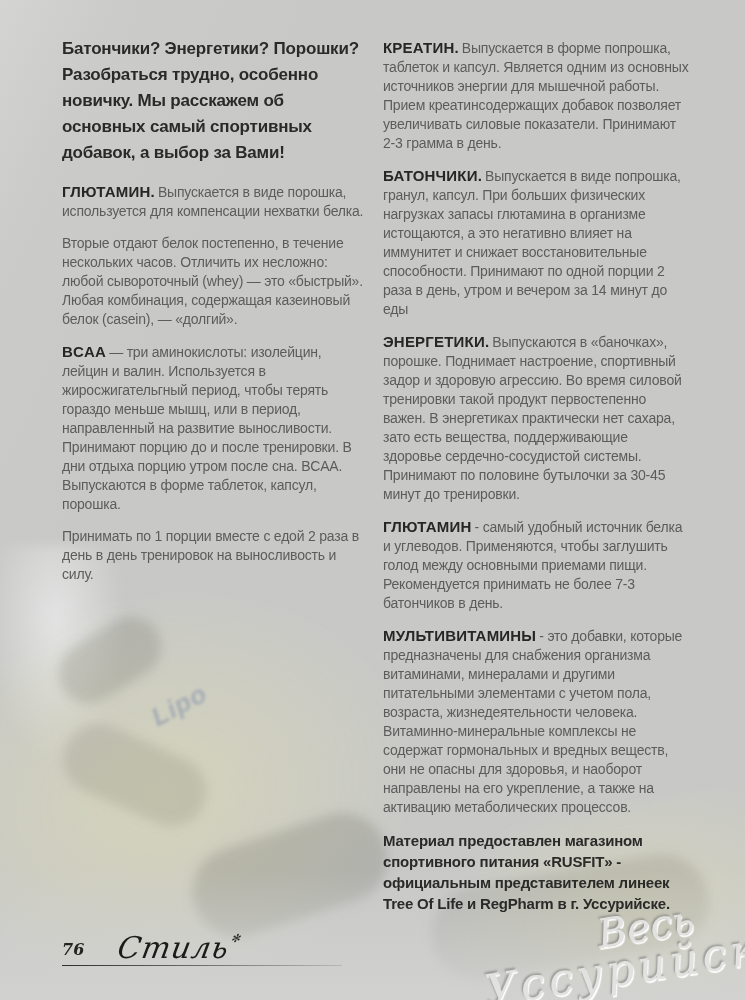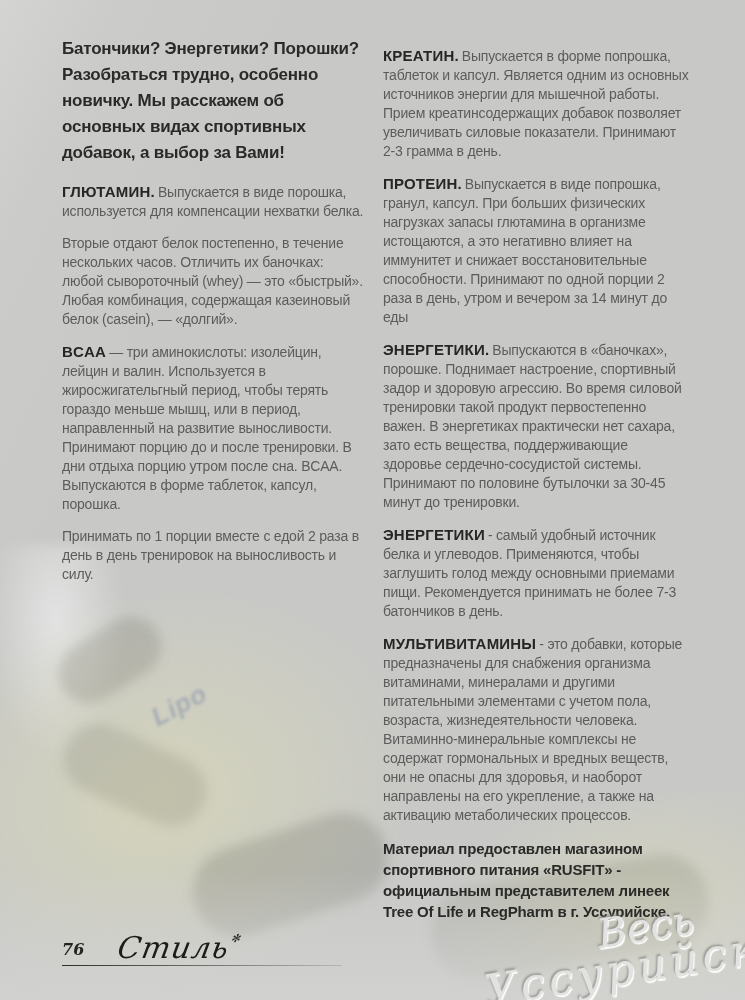--- a/index.html
+++ b/index.html
@@ -31,21 +31,21 @@
     color:rgba(88,108,158,.35);filter:blur(1.5px);}
   .bottom-fade{position:absolute;left:0;right:0;bottom:0;height:130px;
     background:linear-gradient(to bottom, rgba(207,208,206,0), rgba(211,212,210,.85));}
   
   .col{position:absolute;z-index:2;}
   .col-left{left:62px;top:36px;width:302px;}
   .col-right{left:383px;top:38px;width:306px;}
   .intro{font-weight:bold;color:#2a2a28;font-size:17px;line-height:26px;
     letter-spacing:-0.2px;margin:0 0 16px 0;}
   .para{font-size:14px;line-height:19px;color:#5c5d5b;letter-spacing:-0.2px;
-    margin:8px 0 13px 0;}
+    margin:0 0 13px 0;}
   .lead{font-weight:bold;color:#262624;font-size:15px;letter-spacing:0.2px;margin-right:3px;}
   .closing{font-weight:bold;color:#2a2a28;font-size:15px;line-height:21px;margin:4px 0 0 0;}
   
   .footer{position:absolute;left:62px;bottom:34px;z-index:3;}
   .footer-row{display:flex;align-items:flex-end;gap:34px;}
   .page-number{font-family:"DejaVu Serif",serif;font-style:italic;font-weight:bold;
     font-size:16px;color:#23231f;padding-bottom:4px;}
   .magazine-logo{font-family:"DejaVu Serif",serif;font-style:italic;font-size:30px;
     color:#1b1b19;transform:skewX(-10deg);letter-spacing:1px;line-height:1;}
   .logo-star{font-size:11px;vertical-align:top;color:#2a2a26;}
@@ -68,38 +68,38 @@
   <div class="blob blob-yellow2"></div>
   <div class="blob blob-dark1"></div>
   <div class="blob blob-dark2"></div>
   <div class="blob blob-dark3"></div>
   <div class="blob blob-dark4"></div>
   <div class="bg-lipo">Lipo</div>
   <div class="bottom-fade"></div>
 </div>
 
 <div class="col col-left">
-  <p class="intro">Батончики? Энергетики? Порошки? Разобраться трудно, особенно новичку. Мы расскажем об основных видах спортивных добавок, а выбор за Вами!</p>
+  <p class="intro">Батончики? Энергетики? Порошки? Разобраться трудно, особенно новичку. Мы расскажем об основных самый спортивных добавок, а выбор за Вами!</p>
 
   <p class="para"><span class="lead">ГЛЮТАМИН.</span><span>Выпускается в виде порошка, используется для компенсации нехватки белка.</span></p>
-  <p class="para">Вторые отдают белок постепенно, в течение нескольких часов. Отличить их баночках: любой сывороточный (whey) — это «быстрый». Любая комбинация, содержащая казеиновый белок (casein), — «долгий».</p>
+  <p class="para">Вторые отдают белок постепенно, в течение нескольких часов. Отличить их несложно: любой сывороточный (whey) — это «быстрый». Любая комбинация, содержащая казеиновый белок (casein), — «долгий».</p>
 
   <p class="para"><span class="lead">BCAA</span><span>— три аминокислоты: изолейцин, лейцин и валин. Используется в жиросжигательгный период, чтобы терять гораздо меньше мышц, или в период, направленный на развитие выносливости. Принимают порцию до и после тренировки. В дни отдыха порцию утром после сна. BCAA. Выпускаются в форме таблеток, капсул, порошка.</span></p>
 
   <p class="para">Принимать по 1 порции вместе с едой 2 раза в день в день тренировок на выносливость и силу.</p>
 </div>
 
 <div class="col col-right">
   <p class="para"><span class="lead">КРЕАТИН.</span><span>Выпускается в форме попрошка, таблеток и капсул. Является одним из основных источников энергии для мышечной работы. Прием креатинсодержащих добавок позволяет увеличивать силовые показатели. Принимают 2-3 грамма в день.</span></p>
 
-  <p class="para"><span class="lead">ПРОТЕИН.</span><span>Выпускается в виде попрошка, гранул, капсул. При больших физических нагрузках запасы глютамина в организме истощаются, а это негативно влияет на иммунитет и снижает восстановительные способности. Принимают по одной порции 2 раза в день, утром и вечером за 14 минут до еды</span></p>
+  <p class="para"><span class="lead">БАТОНЧИКИ.</span><span>Выпускается в виде попрошка, гранул, капсул. При больших физических нагрузках запасы глютамина в организме истощаются, а это негативно влияет на иммунитет и снижает восстановительные способности. Принимают по одной порции 2 раза в день, утром и вечером за 14 минут до еды</span></p>
 
   <p class="para"><span class="lead">ЭНЕРГЕТИКИ.</span><span>Выпускаются в «баночках», порошке. Поднимает настроение, спортивный задор и здоровую агрессию. Во время силовой тренировки такой продукт первостепенно важен. В энергетиках практически нет сахара, зато есть вещества, поддерживающие здоровье сердечно-сосудистой системы. Принимают по половине бутылочки за 30-45 минут до тренировки.</span></p>
 
-  <p class="para"><span class="lead">ЭНЕРГЕТИКИ</span><span>- самый удобный источник белка и углеводов. Применяются, чтобы заглушить голод между основными приемами пищи. Рекомендуется принимать не более 7-3 батончиков в день.</span></p>
+  <p class="para"><span class="lead">ГЛЮТАМИН</span><span>- самый удобный источник белка и углеводов. Применяются, чтобы заглушить голод между основными приемами пищи. Рекомендуется принимать не более 7-3 батончиков в день.</span></p>
 
   <p class="para"><span class="lead">МУЛЬТИВИТАМИНЫ</span><span>- это добавки, которые предназначены для снабжения организма витаминами, минералами и другими питательными элементами с учетом пола, возраста, жизнедеятельности человека. Витаминно-минеральные комплексы не содержат гормональных и вредных веществ, они не опасны для здоровья, и наоборот направлены на его укрепление, а также на активацию метаболических процессов.</span></p>
 
   <p class="para closing">Материал предоставлен магазином спортивного питания «RUSFIT» - официальным представителем линеек Tree Of Life и RegPharm  в г. Уссурийске.</p>
 </div>
 
 <div class="footer">
   <div class="footer-row">
     <span class="page-number">76</span>
     <span class="magazine-logo"><span>Стиль</span><span class="logo-star">✻</span></span>

